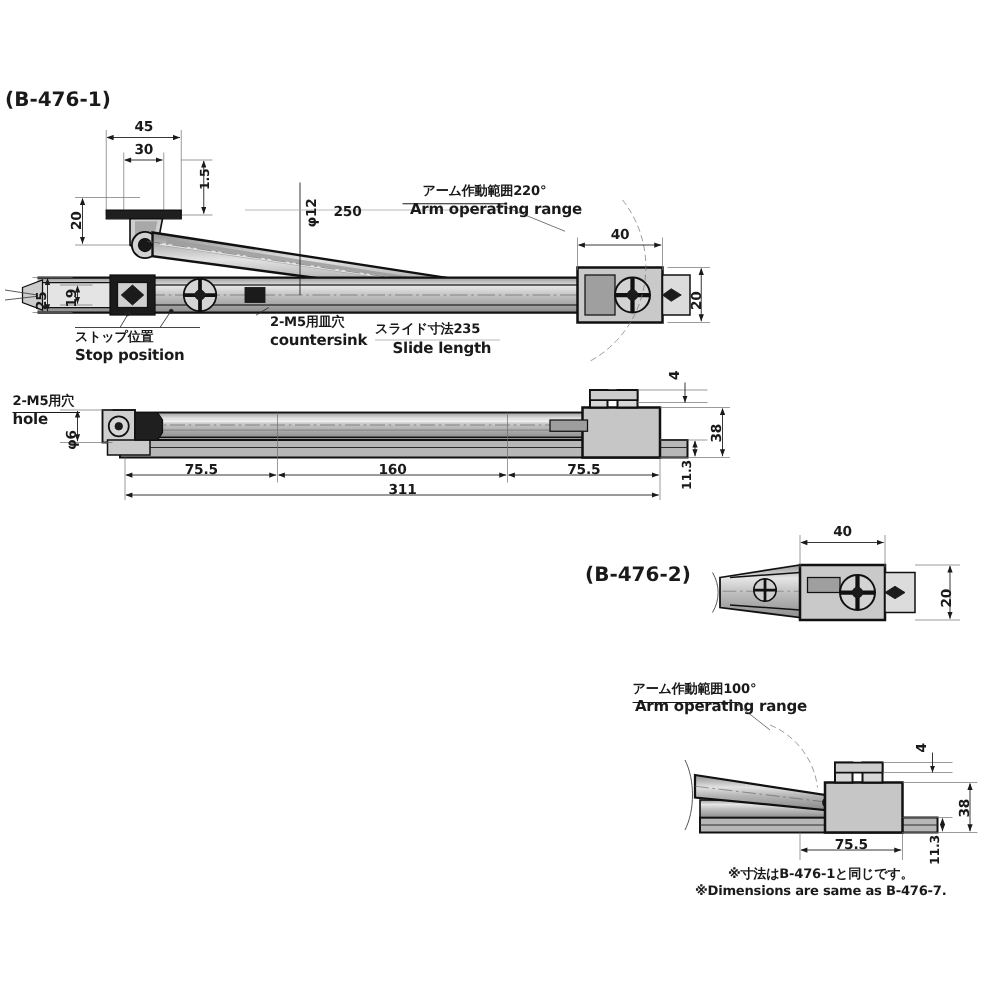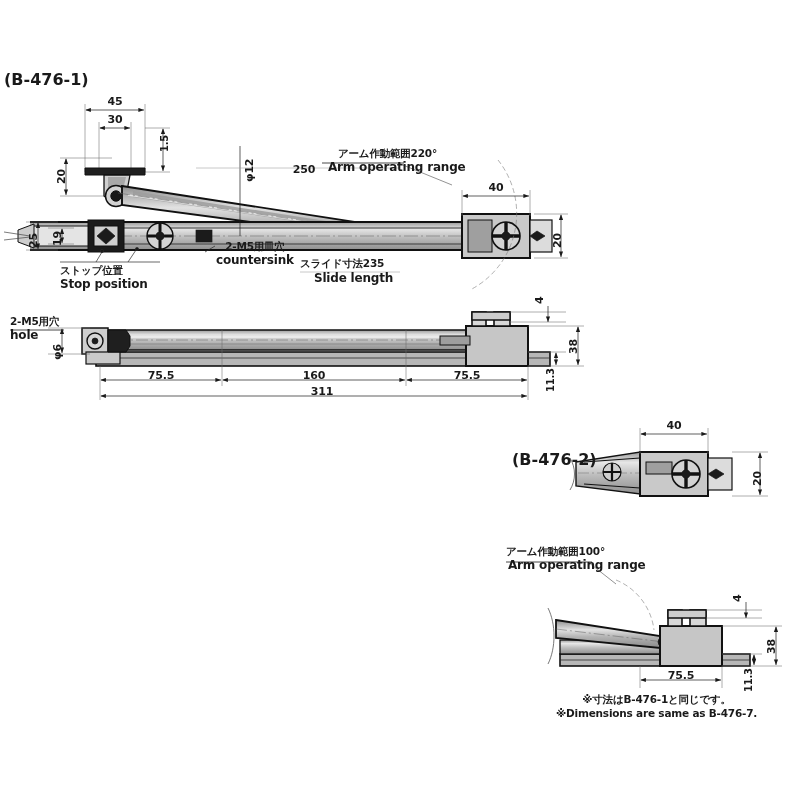--- a/index.html
+++ b/index.html
@@ -322,39 +322,39 @@
           <line x1="746" y1="602" x2="746" y2="618" marker-end="url(#ar)"></line>
           <line x1="776" y1="627" x2="776" y2="665" marker-start="url(#arL)" marker-end="url(#ar)"></line>
           <line x1="754" y1="655" x2="754" y2="665" marker-start="url(#arL)" marker-end="url(#ar)"></line>
         </g>
       </g>
 
     </g>
   </svg>
 
   <div class="lbl tag" style="left:4px;top:72px;">(B-476-1)</div>
-  <div class="lbl tag" style="left:468px;top:452px;margin-left:44px;">(B-476-2)</div>
+  <div class="lbl tag" style="left:468px;top:452px;">(B-476-2)</div>
 
   <div class="lbl dim ctr" style="left:115px;top:96px;">45</div>
   <div class="lbl dim ctr" style="left:115px;top:114px;">30</div>
   <div class="lbl dim-sm rot90" style="left:160px;top:152px;">1.5</div>
   <div class="lbl dim rot90" style="left:56px;top:184px;">20</div>
   <div class="lbl dim rot90" style="left:244px;top:182px;">φ12</div>
-  <div class="lbl dim ctr" style="left:304px;top:164px;">250</div>
+  <div class="lbl dim ctr" style="left:278px;top:164px;">250</div>
   <div class="lbl dim ctr" style="left:496px;top:182px;">40</div>
   <div class="lbl dim rot90" style="left:552px;top:248px;">20</div>
   <div class="lbl dim rot90" style="left:28px;top:248px;">25</div>
   <div class="lbl dim rot90" style="left:52px;top:246px;">19</div>
 
   <div class="grp" style="left:322px;top:148px;">
     <div class="lbl jp" style="position:relative;left:16px;top:0;">アーム作動範囲220°</div>
     <div class="lbl en" style="position:relative;left:6px;top:2px;">Arm operating range</div>
   </div>
 
-  <div class="grp" style="left:216px;top:241px;text-align:center;">
+  <div class="grp" style="left:216px;top:253px;">
     <div class="lbl jp" style="position:relative;">2-M5用皿穴</div>
     <div class="lbl en" style="position:relative;top:2px;">countersink</div>
   </div>
 
   <div class="grp" style="left:300px;top:258px;">
     <div class="lbl jp" style="position:relative;">スライド寸法235</div>
     <div class="lbl en" style="position:relative;left:14px;top:3px;">Slide length</div>
   </div>
 
   <div class="grp" style="left:60px;top:265px;">

